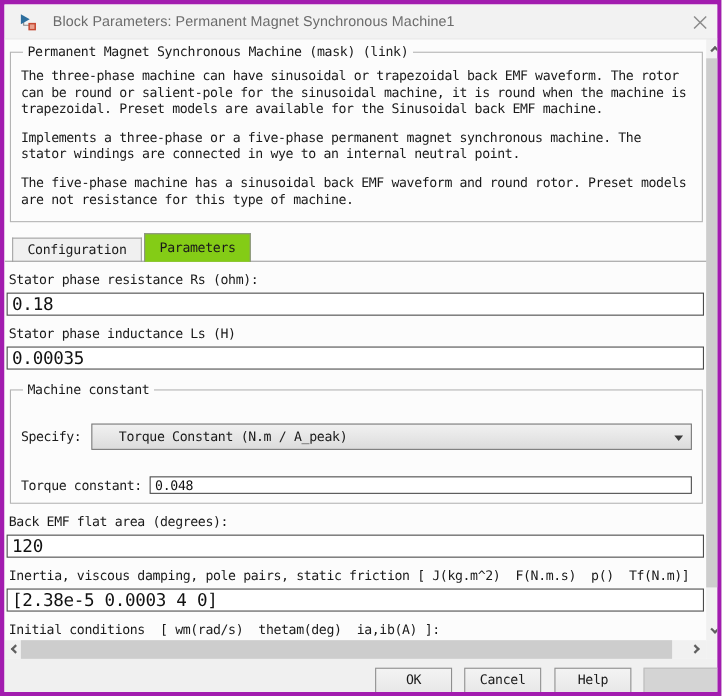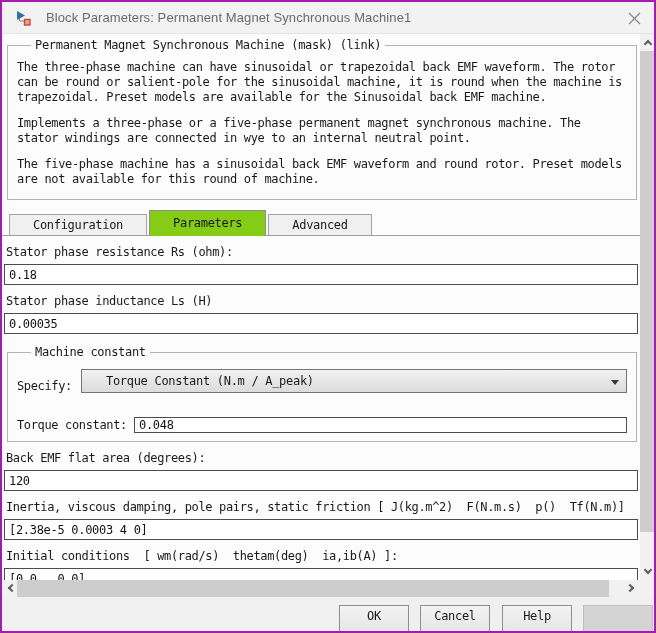--- a/index.html
+++ b/index.html
@@ -1,19 +1,19 @@
 <!DOCTYPE html>
 <html><head>
 <meta charset="utf-8">
 <style>
   * { margin:0; padding:0; box-sizing:border-box; }
   html,body { background:#ddd; }
   .window {
     position:relative; width:656px; height:633px;
-    background:#fcfcfc; border:2px solid #a21caf;
+    background:#fcfcfc; border:4px solid #a21caf;
     font-family:"DejaVu Sans Mono","Liberation Mono",monospace;
     font-size:12px; color:#1a1a1a; overflow:hidden;
   }
   
   .titlebar {
     position:absolute; left:0; top:0; width:654px; height:32px;
     background:#f2f2f2; border-bottom:1px solid #e5e5e5;
   }
   .titlebar .app-icon { position:absolute; left:14px; top:8px; width:16px; height:16px; }
   .titlebar .title {
@@ -24,45 +24,45 @@
   .close-btn { position:absolute; right:8px; top:4px; width:28px; height:24px; cursor:pointer; }
   .close-btn svg { position:absolute; left:8px; top:6px; }
   
   .content {
     position:absolute; left:0; top:32px; width:638px; height:546px;
     background:#fcfcfc; overflow:hidden;
   }
   fieldset {
     border:1px solid #b4b4b4; margin:4px 3px 0 5px; padding:2px 9px 12px 9px;
   }
-  legend { padding:0 4px; margin-left:14px; letter-spacing:-0.3px; white-space:pre; }
+  legend { padding:0 4px; margin-left:2px; letter-spacing:-0.3px; white-space:pre; }
   .desc p { margin-top:11px; line-height:15px; letter-spacing:-0.35px; }
   .desc p:first-of-type { margin-top:6px; }
   
   .tabs {
     position:relative; height:26px; margin-top:10px; padding-left:7px;
     display:flex; align-items:flex-end;
   }
   .tabs::after { content:""; position:absolute; left:0; right:-1px; bottom:0; height:1px; background:#9f9f9f; z-index:1; }
   .tab {
-    position:relative; z-index:0; height:22px; line-height:20px; padding:0 23px;
+    position:relative; z-index:0; height:22px; line-height:20px; padding:0 13px;
     background:#f0f0f0; border:1px solid #a3a3a3; border-bottom:none;
     margin-right:2px; letter-spacing:-0.3px; white-space:nowrap; cursor:pointer;
   }
   .tab.active { z-index:2; height:26px; line-height:25px; background:#84cc16; border-color:#8f8f8f; }
   
   .field-label { margin:9px 0 0 4px; line-height:15px; letter-spacing:-0.35px; white-space:pre; }
   .text-input {
     display:block; width:634px; height:21px; margin:4px 0 0 2px;
     border:1px solid #4c4c4c; background:#fff; padding:1px 4px;
-    font-family:inherit; font-size:12px; letter-spacing:-0.3px; color:#111;
+    font-family:inherit; font-size:16px; letter-spacing:-0.3px; color:#111;
   }
   fieldset.group { margin:11px 3px 0 5px; padding:2px 9px 8px 9px; }
   .combo-row, .inline-row { display:flex; align-items:center; }
-  .combo-row { margin-top:8px;align-items:flex-end; }
+  .combo-row { margin-top:22px; }
   .inline-row { margin-top:24px;align-items:center; }
   .inline-label { letter-spacing:-0.35px; white-space:pre; }
   .combo {
     flex:1; position:relative; height:24px; margin-left:9px;
     border:1px solid #747474; background:linear-gradient(#f1f1f1,#dcdcdc);
     line-height:22px; padding:0 22px 0 24px; letter-spacing:-0.3px; cursor:pointer;
     white-space:nowrap; overflow:hidden;
   }
   .combo .caret {
     position:absolute; right:7px; top:10px; width:0; height:0;
@@ -117,27 +117,26 @@
       </svg>
     </span>
   </div>
 
   <div class="content">
 
     <fieldset class="desc">
       <legend>Permanent Magnet Synchronous Machine (mask) (link)</legend>
       <p>The three-phase machine can have sinusoidal or trapezoidal back EMF waveform. The rotor can be round or salient-pole for the sinusoidal machine, it is round when the machine is trapezoidal. Preset models are available for the Sinusoidal back EMF machine.</p>
       <p>Implements a three-phase or a five-phase permanent magnet synchronous machine. The stator windings are connected in wye to an internal neutral point.</p>
-      <p>The five-phase machine has a sinusoidal back EMF waveform and round rotor. Preset models are not available for this round of machine.</p>
+      <p>The five-phase machine has a sinusoidal back EMF waveform and round rotor. Preset models are not resistance for this type of machine.</p>
     </fieldset>
 
     <div class="tabs">
       <div class="tab">Configuration</div>
       <div class="tab active">Parameters</div>
-      <div class="tab">Advanced</div>
     </div>
 
     <div class="field-label">Stator phase resistance Rs (ohm):</div>
     <input class="text-input" type="text" value="0.18" style="">
 
     <div class="field-label">Stator phase inductance Ls (H)</div>
     <input class="text-input" type="text" value="0.00035" style="">
 
     <fieldset class="group">
       <legend>Machine constant</legend>

